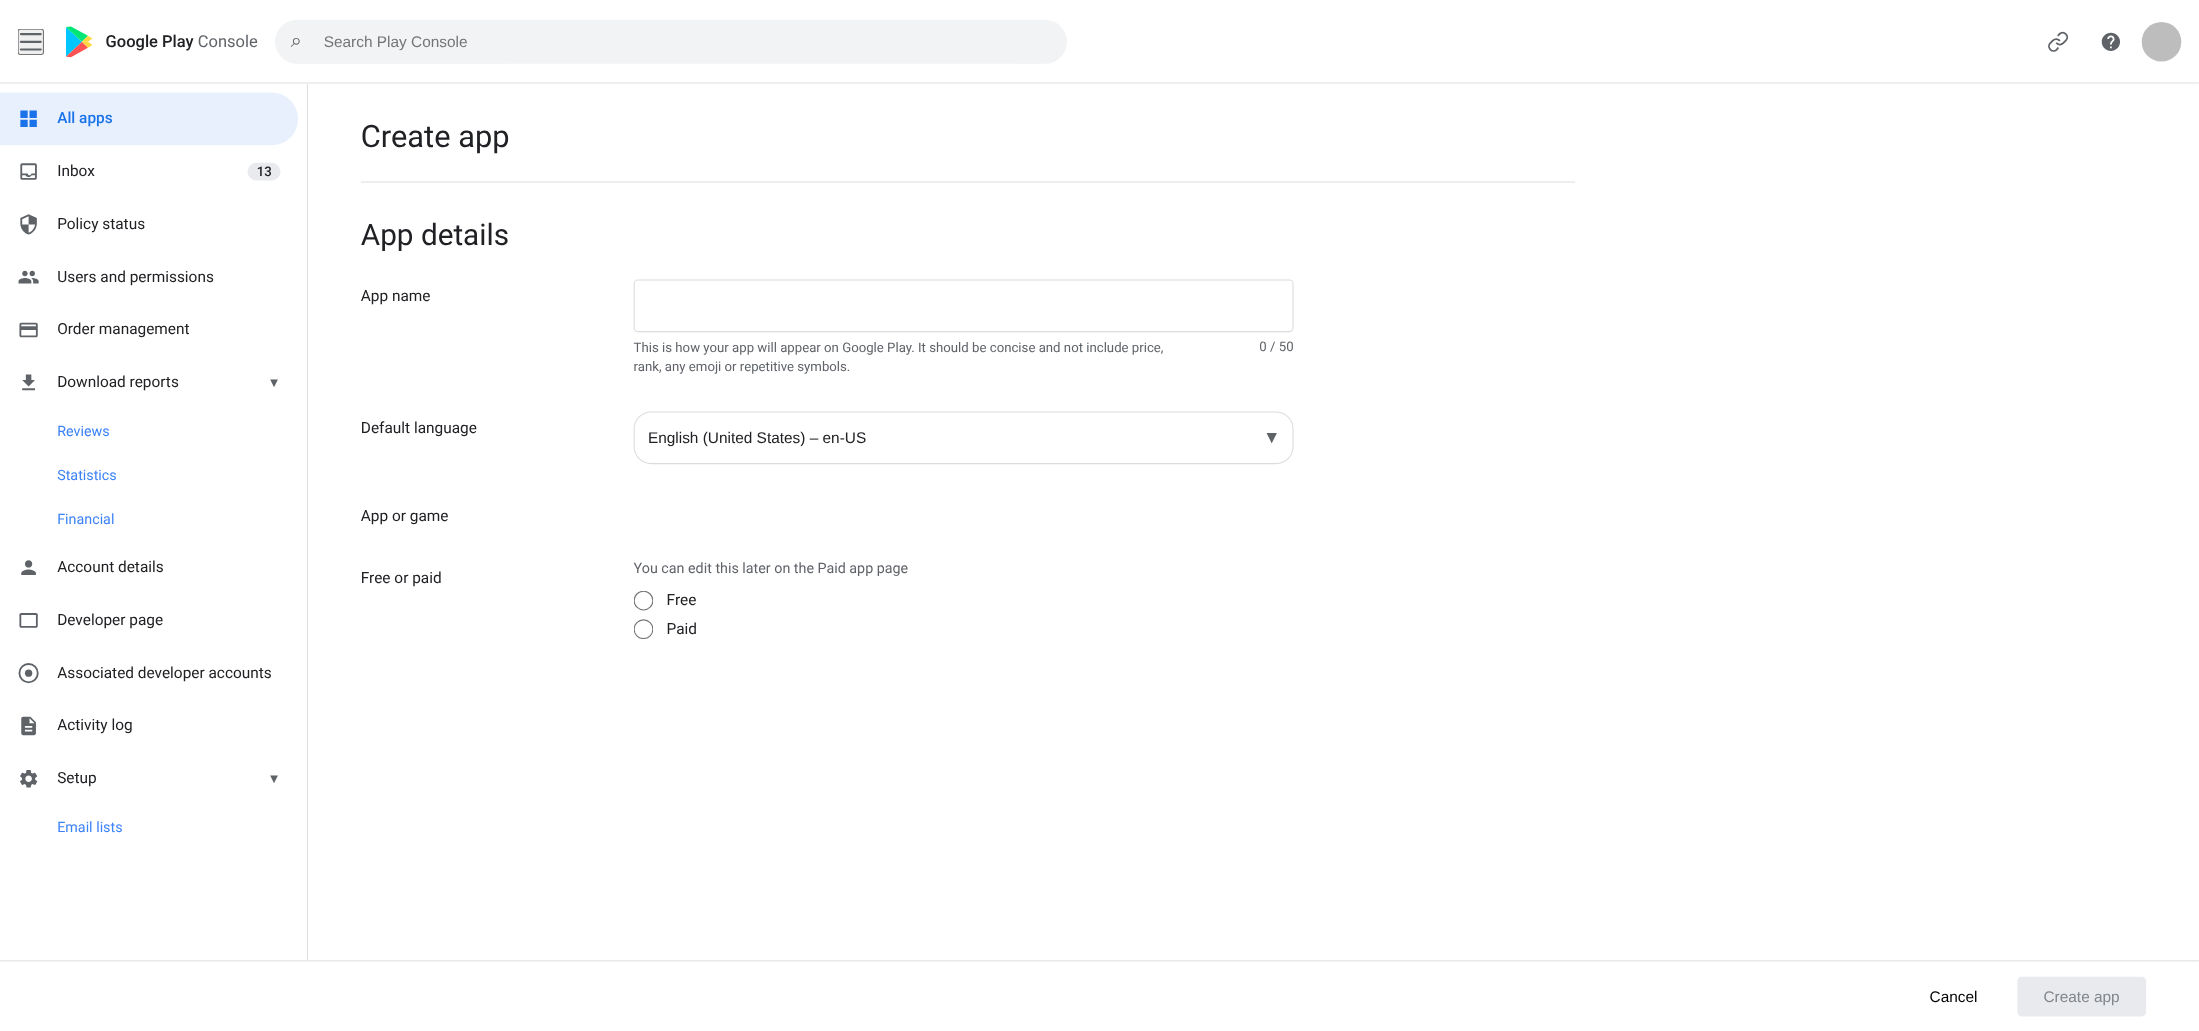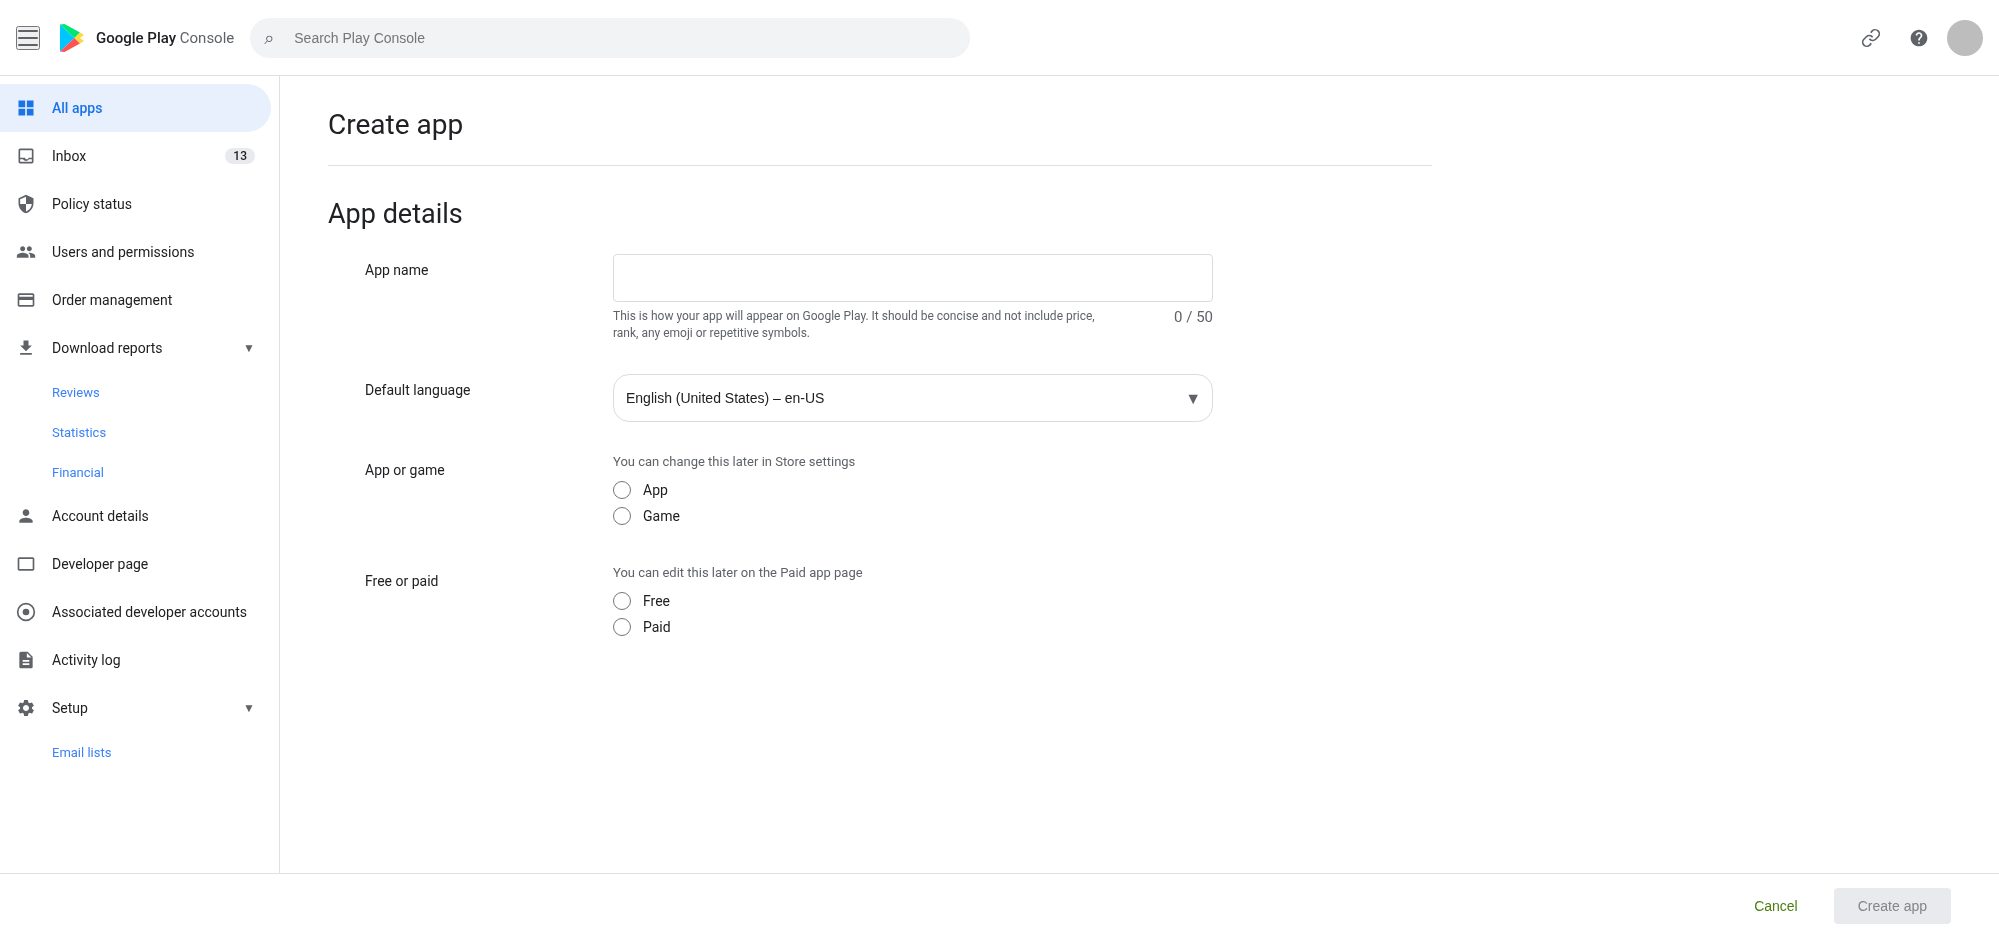--- a/index.html
+++ b/index.html
@@ -135,21 +135,20 @@
       color: #202124;
       margin-bottom: 24px;
     }
 
     
     .form-row {
       display: flex;
       gap: 48px;
       margin-bottom: 32px;
       align-items: flex-start;
-      margin-left: 37px;
     }
     .form-label {
       width: 200px;
       flex-shrink: 0;
       font-size: 14px;
       color: #202124;
       padding-top: 8px;
     }
     .form-field { flex: 1; max-width: 600px; }
     .text-input {
@@ -161,21 +160,21 @@
       font-size: 14px;
       color: #202124;
       outline: none;
     }
     .input-hint {
       display: flex;
       justify-content: space-between;
       margin-top: 6px;
     }
     .input-hint-text { font-size: 12px; color: #5f6368; max-width: 500px; line-height: 1.4; }
-    .input-count { font-size: 15px; color: #5f6368; white-space: nowrap; }
+    .input-count { font-size: 12px; color: #5f6368; white-space: nowrap; }
 
     
     .select-wrapper { position: relative; }
     .select-input {
       width: 100%;
       height: 48px;
       border: 1px solid #dadce0;
       border-radius: 16px;
       padding: 0 40px 0 12px;
       font-size: 14px;
@@ -228,21 +227,21 @@
       padding: 0 24px;
       border-radius: 4px;
       font-size: 14px;
       font-weight: 500;
       cursor: pointer;
       border: none;
       display: flex; align-items: center; justify-content: center;
     }
     .btn-text {
       background: transparent;
-      color: #4d7c0f;
+      color: #000000;
     }
     .btn-contained {
       background: #e8eaed;
       color: #80868b;
     }
   </style>
 </head>
 <body>
 
 <div class="header">
@@ -439,31 +438,20 @@
               <option>German – de</option>
               <option>Japanese – ja</option>
             </select>
             <span class="select-arrow">▼</span>
           </div>
         </div>
       </div>
 
       <div class="form-row">
         <div class="form-label">App or game</div>
-        <div class="form-field">
-          <p class="radio-hint">You can change this later in Store settings</p>
-          <label class="radio-option">
-            <input type="radio" name="app_or_game" value="app" style="">
-            <span class="radio-label">App</span>
-          </label>
-          <label class="radio-option">
-            <input type="radio" name="app_or_game" value="game" style="">
-            <span class="radio-label">Game</span>
-          </label>
-        </div>
       </div>
 
       <div class="form-row">
         <div class="form-label">Free or paid</div>
         <div class="form-field">
           <p class="radio-hint">You can edit this later on the Paid app page</p>
           <label class="radio-option">
             <input type="radio" name="free_or_paid" value="free" style="">
             <span class="radio-label">Free</span>
           </label>

